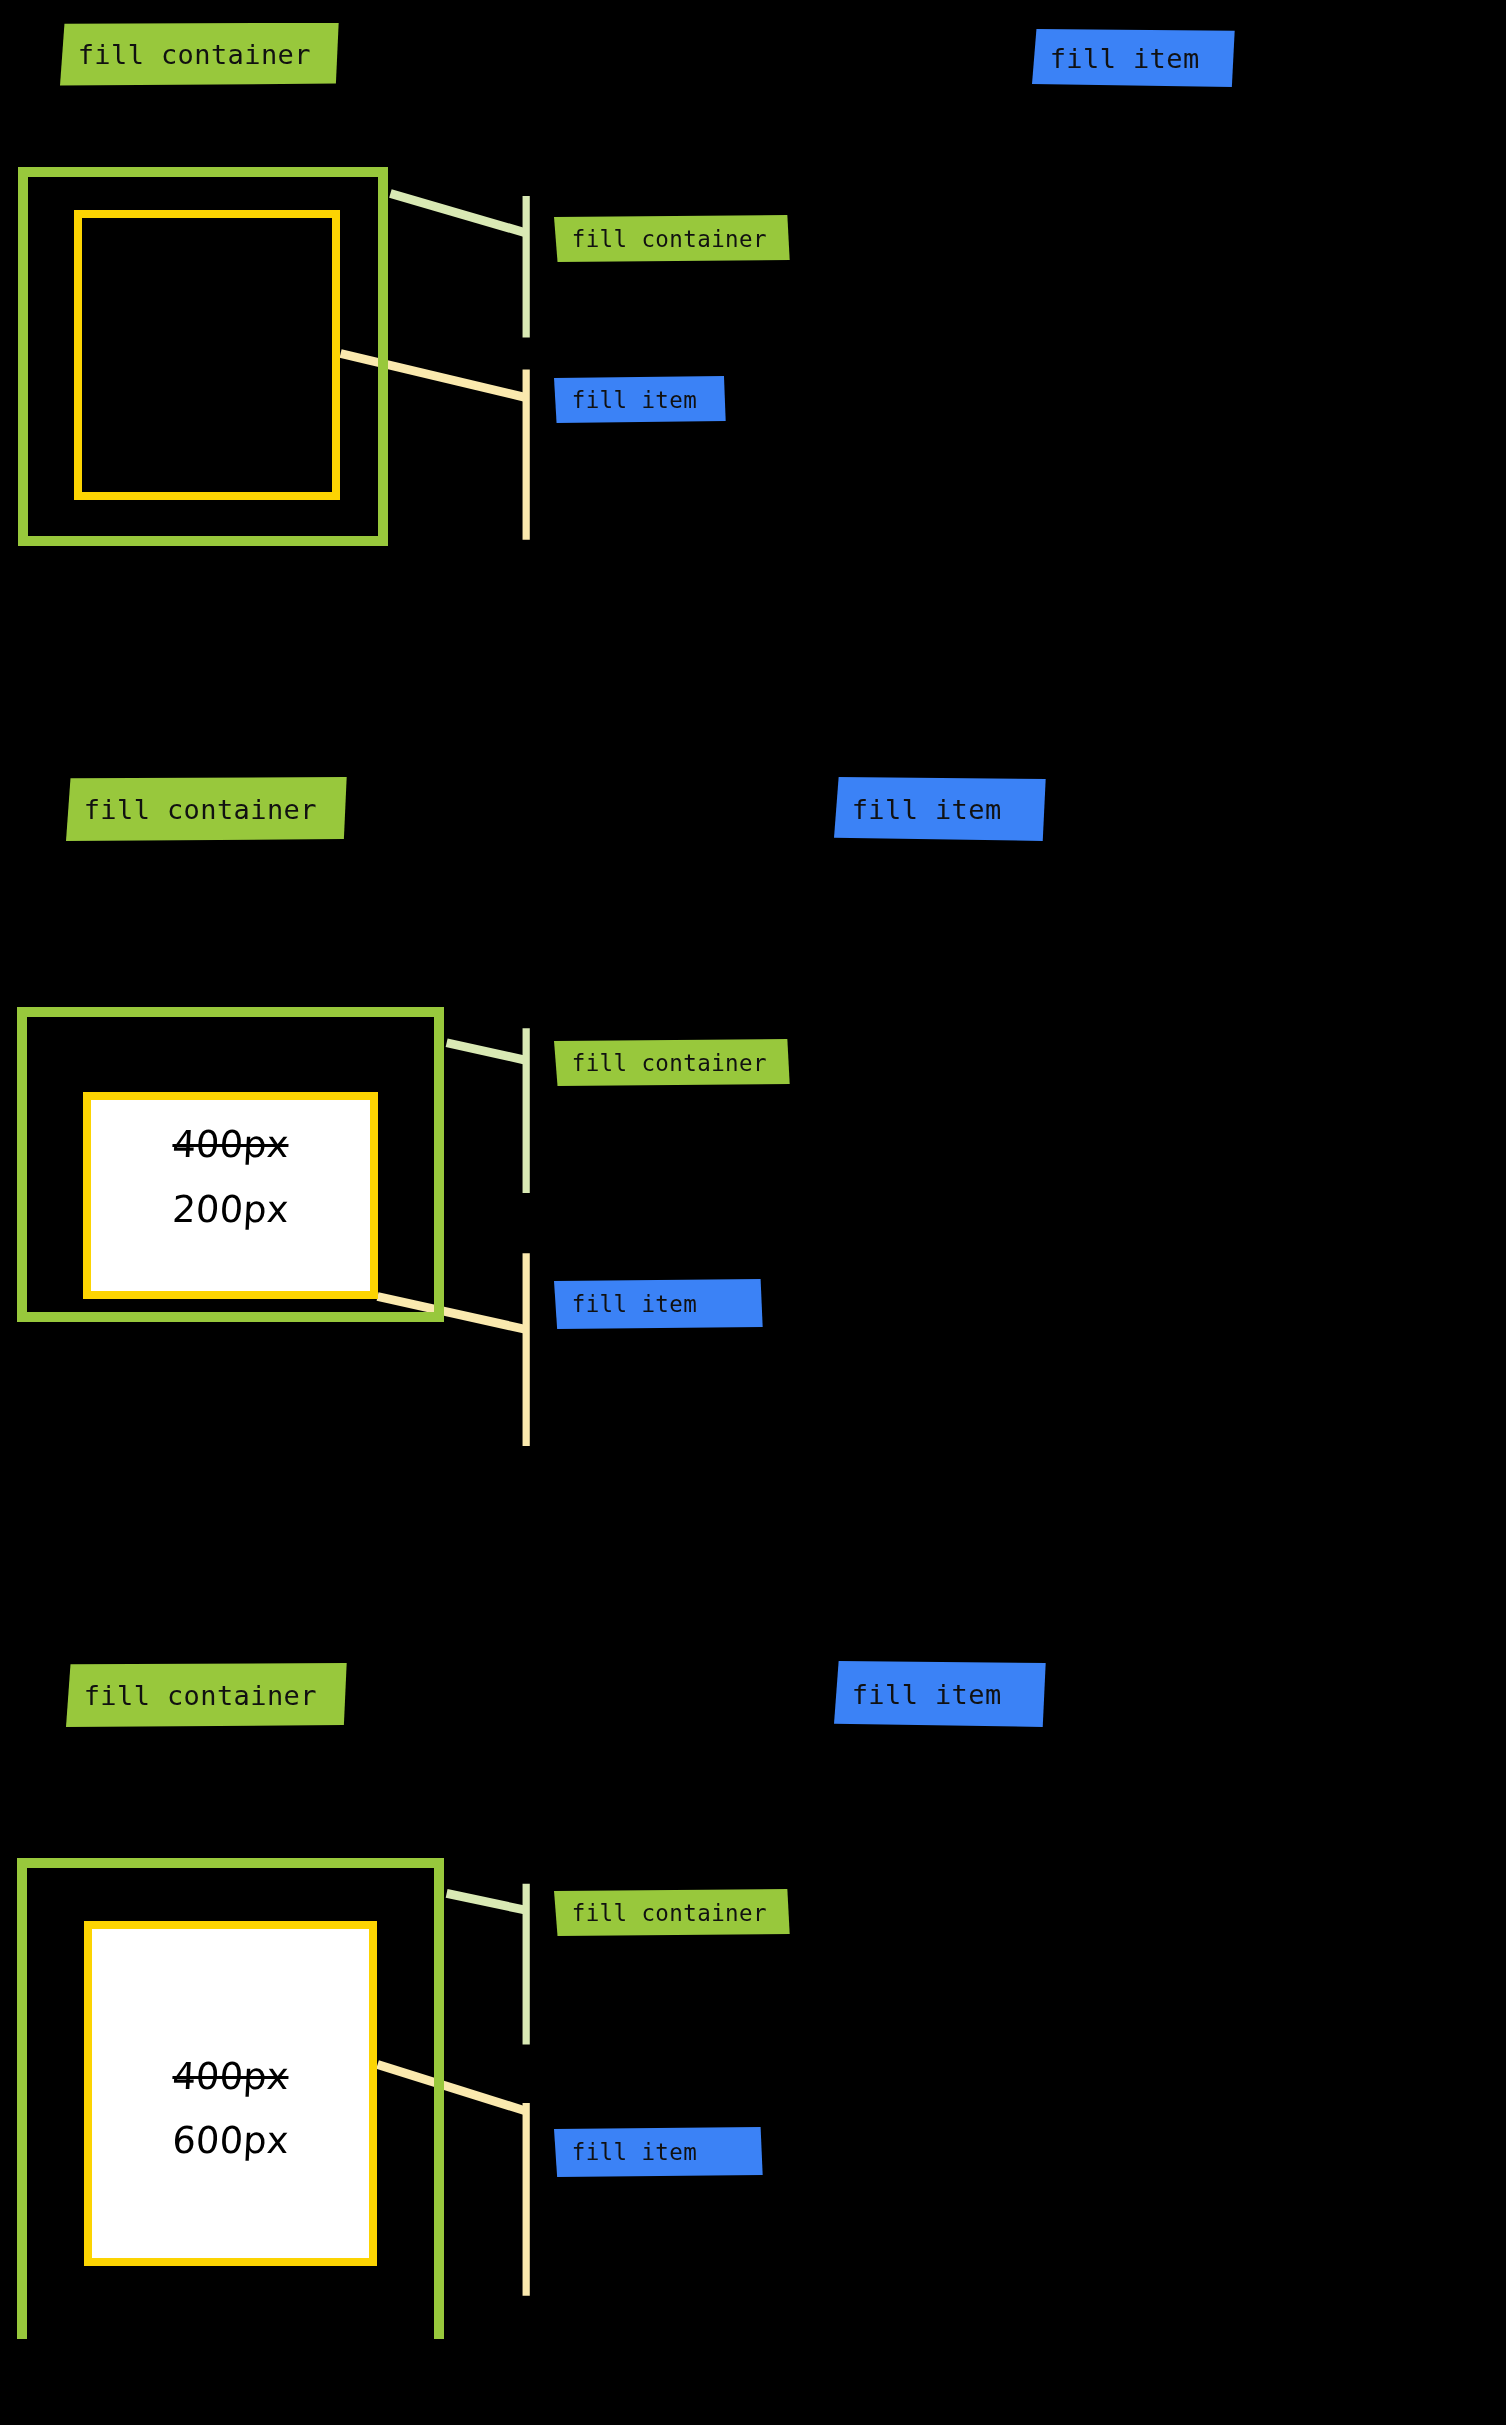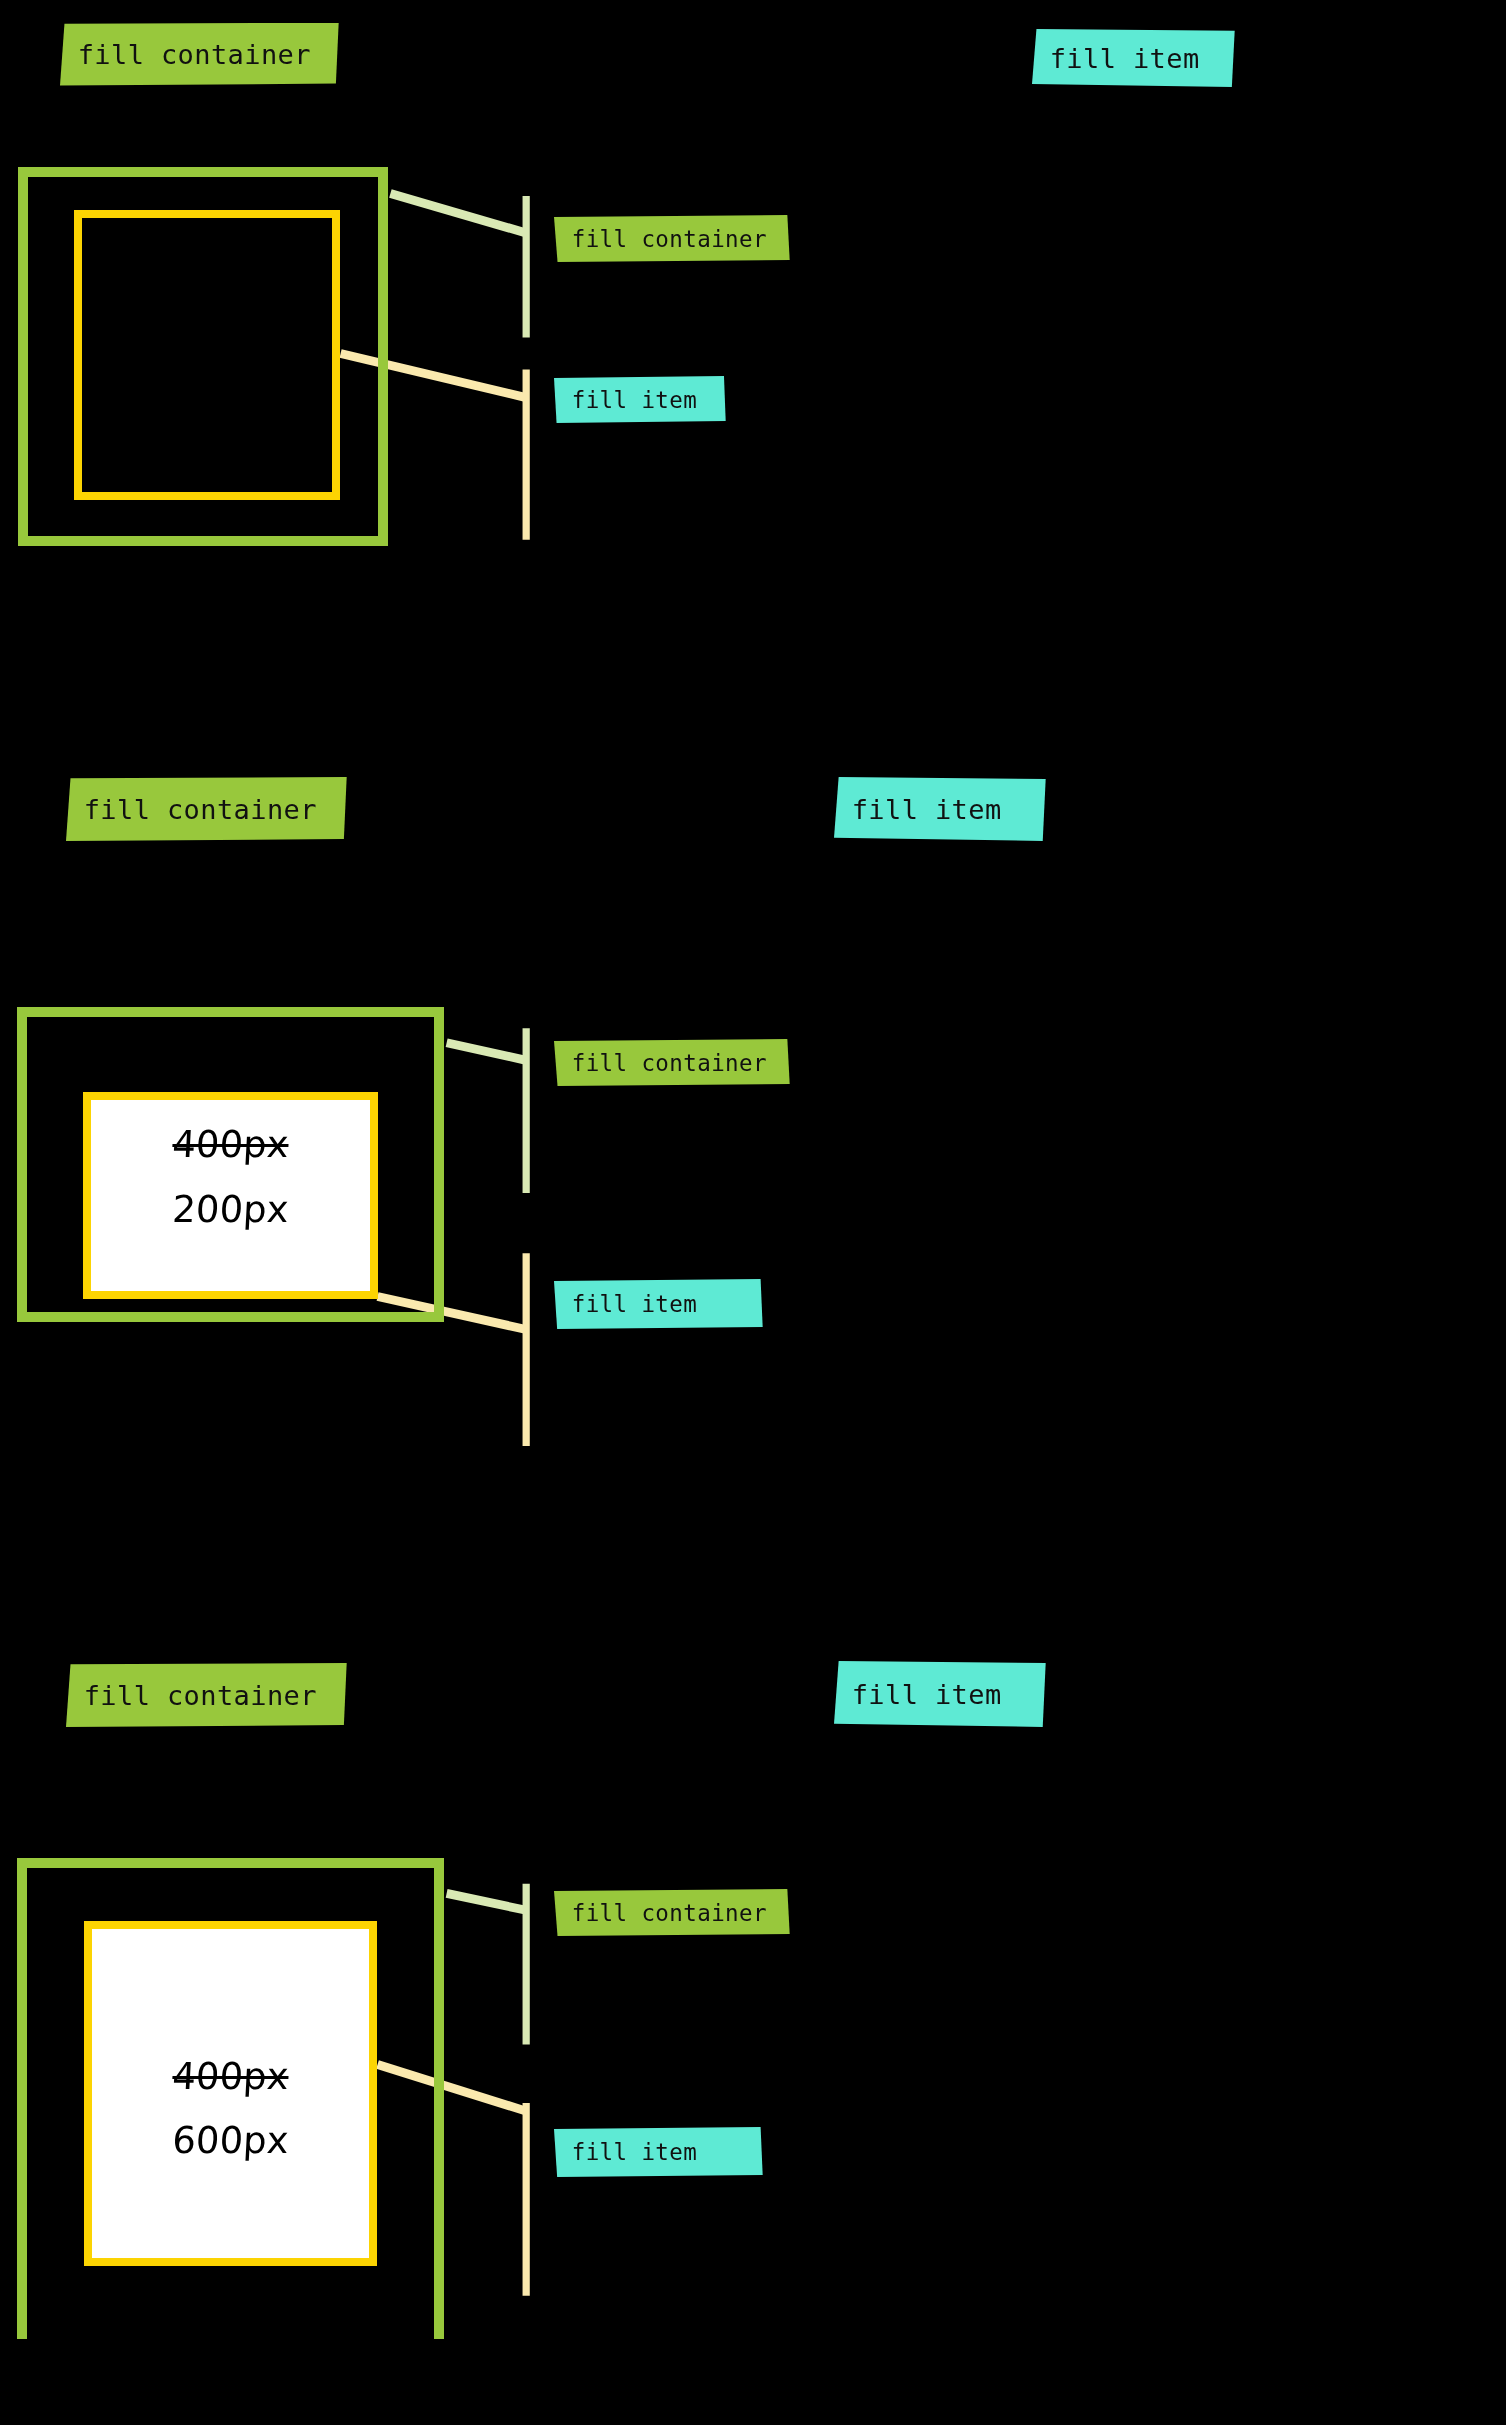--- a/index.html
+++ b/index.html
@@ -24,21 +24,21 @@
     position: absolute;
     display: flex;
     align-items: center;
     color: #111111;
     font-family: "DejaVu Sans Mono", monospace;
     font-weight: 400;
     white-space: nowrap;
     letter-spacing: 0.4px;
   }
   .tag-green { background: #98C83C; }
-  .tag-yellow { background: #5eead4; }
+  .tag-yellow { background: #3b82f6; }
 
   
   .skew-a { clip-path: polygon(1.6% 2%, 100% 0%, 99% 97%, 0% 100%); }
   .skew-b { clip-path: polygon(2.2% 0%, 100% 3%, 98.6% 100%, 0% 95%); }
   .skew-c { clip-path: polygon(0% 4%, 99% 0%, 100% 96%, 1.5% 100%); }
 
   
   .green-box {
     position: absolute;
     box-sizing: border-box;

